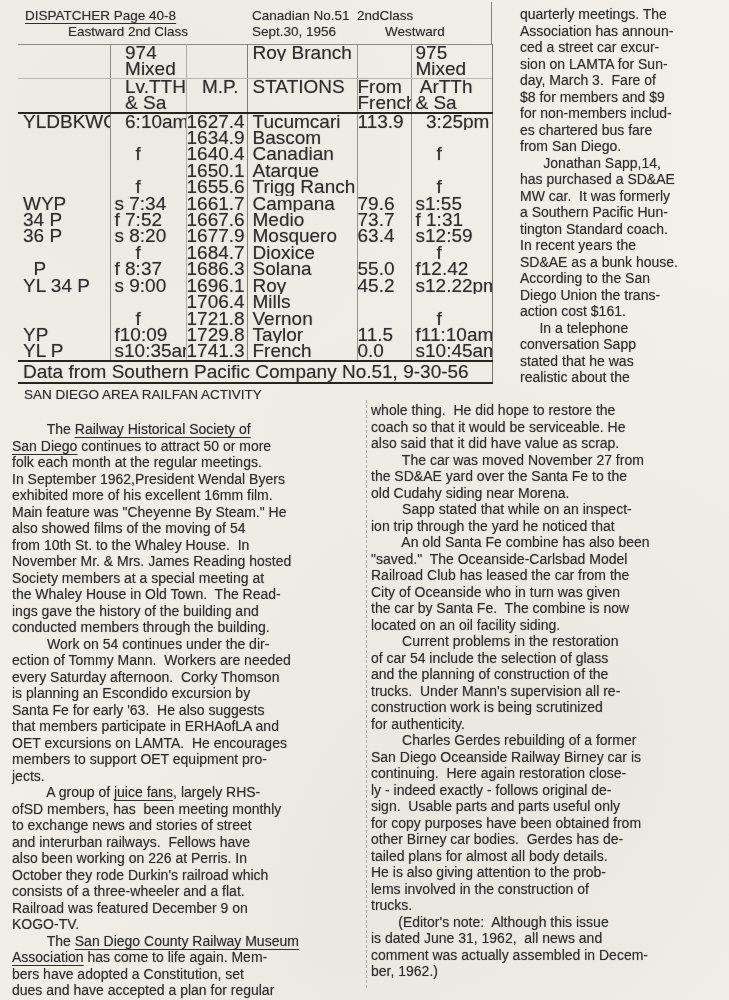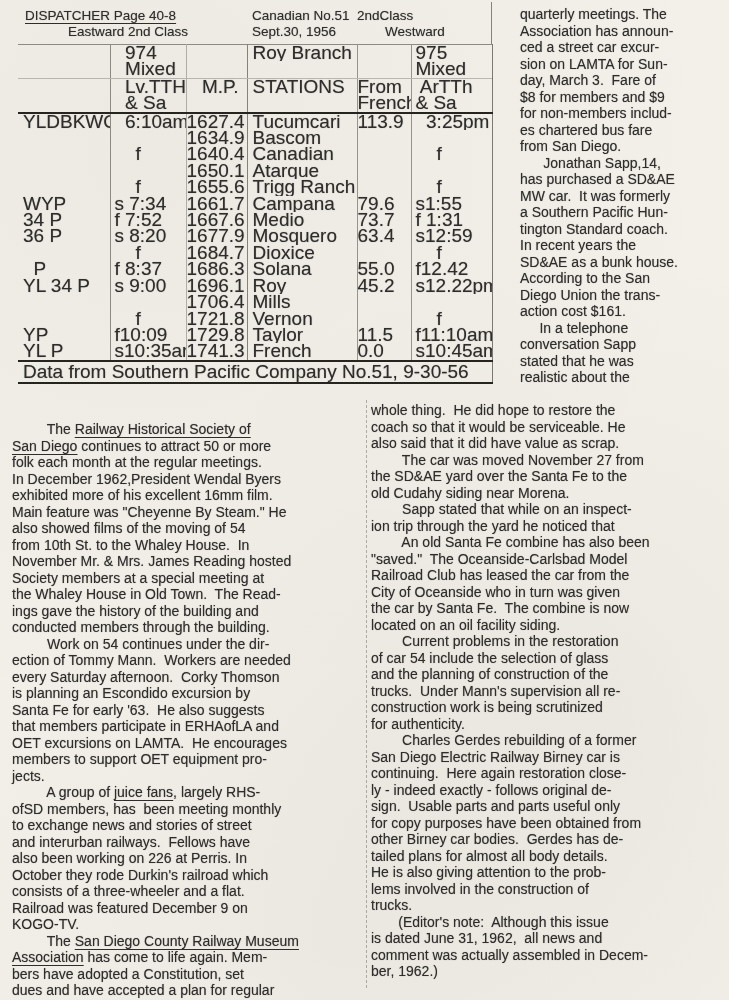--- a/index.html
+++ b/index.html
@@ -251,25 +251,26 @@
       <div class="tl"><span>Diego Union the trans-</span></div>
       <div class="tl"><span>action cost $161.</span></div>
       <div class="tl"><span>     In a telephone</span></div>
       <div class="tl"><span>conversation Sapp</span></div>
       <div class="tl"><span>stated that he was</span></div>
       <div class="tl"><span>realistic about the</span></div>
     </div>
 
   <div class="divider" style="left:366px;top:400px;height:588px;"></div>
 
+  <div class="t" style="left:24px;top:387px;">SAN DIEGO AREA RAILFAN ACTIVITY</div>
   <div class="col" style="left:12px;top:421px;width:346px;">
       <div class="tl"><span>         The </span><span class="u">Railway Historical Society of</span></div>
       <div class="tl"><span class="u">San Diego</span><span> continues to attract 50 or more</span></div>
       <div class="tl"><span>folk each month at the regular meetings.</span></div>
-      <div class="tl"><span>In December 1962,President Wendal Byers</span></div>
+      <div class="tl"><span>In September 1962,President Wendal Byers</span></div>
       <div class="tl"><span>exhibited more of his excellent 16mm film.</span></div>
       <div class="tl"><span>Main feature was "Cheyenne By Steam." He</span></div>
       <div class="tl"><span>also showed films of the moving of 54</span></div>
       <div class="tl"><span>from 10th St. to the Whaley House.  In</span></div>
       <div class="tl"><span>November Mr. &amp; Mrs. James Reading hosted</span></div>
       <div class="tl"><span>Society members at a special meeting at</span></div>
       <div class="tl"><span>the Whaley House in Old Town.  The Read-</span></div>
       <div class="tl"><span>ings gave the history of the building and</span></div>
       <div class="tl"><span>conducted members through the building.</span></div>
       <div class="tl"><span>         Work on 54 continues under the dir-</span></div>
@@ -311,21 +312,21 @@
       <div class="tl"><span>City of Oceanside who in turn was given</span></div>
       <div class="tl"><span>the car by Santa Fe.  The combine is now</span></div>
       <div class="tl"><span>located on an oil facility siding.</span></div>
       <div class="tl"><span>        Current problems in the restoration</span></div>
       <div class="tl"><span>of car 54 include the selection of glass</span></div>
       <div class="tl"><span>and the planning of construction of the</span></div>
       <div class="tl"><span>trucks.  Under Mann's supervision all re-</span></div>
       <div class="tl"><span>construction work is being scrutinized</span></div>
       <div class="tl"><span>for authenticity.</span></div>
       <div class="tl"><span>        Charles Gerdes rebuilding of a former</span></div>
-      <div class="tl"><span>San Diego Electric Railway Birney car is</span></div>
+      <div class="tl"><span>San Diego Oceanside Railway Birney car is</span></div>
       <div class="tl"><span>continuing.  Here again restoration close-</span></div>
       <div class="tl"><span>ly - indeed exactly - follows original de-</span></div>
       <div class="tl"><span>sign.  Usable parts and parts useful only</span></div>
       <div class="tl"><span>for copy purposes have been obtained from</span></div>
       <div class="tl"><span>other Birney car bodies.  Gerdes has de-</span></div>
       <div class="tl"><span>tailed plans for almost all body details.</span></div>
       <div class="tl"><span>He is also giving attention to the prob-</span></div>
       <div class="tl"><span>lems involved in the construction of</span></div>
       <div class="tl"><span>trucks.</span></div>
       <div class="tl"><span>       (Editor's note:  Although this issue</span></div>

